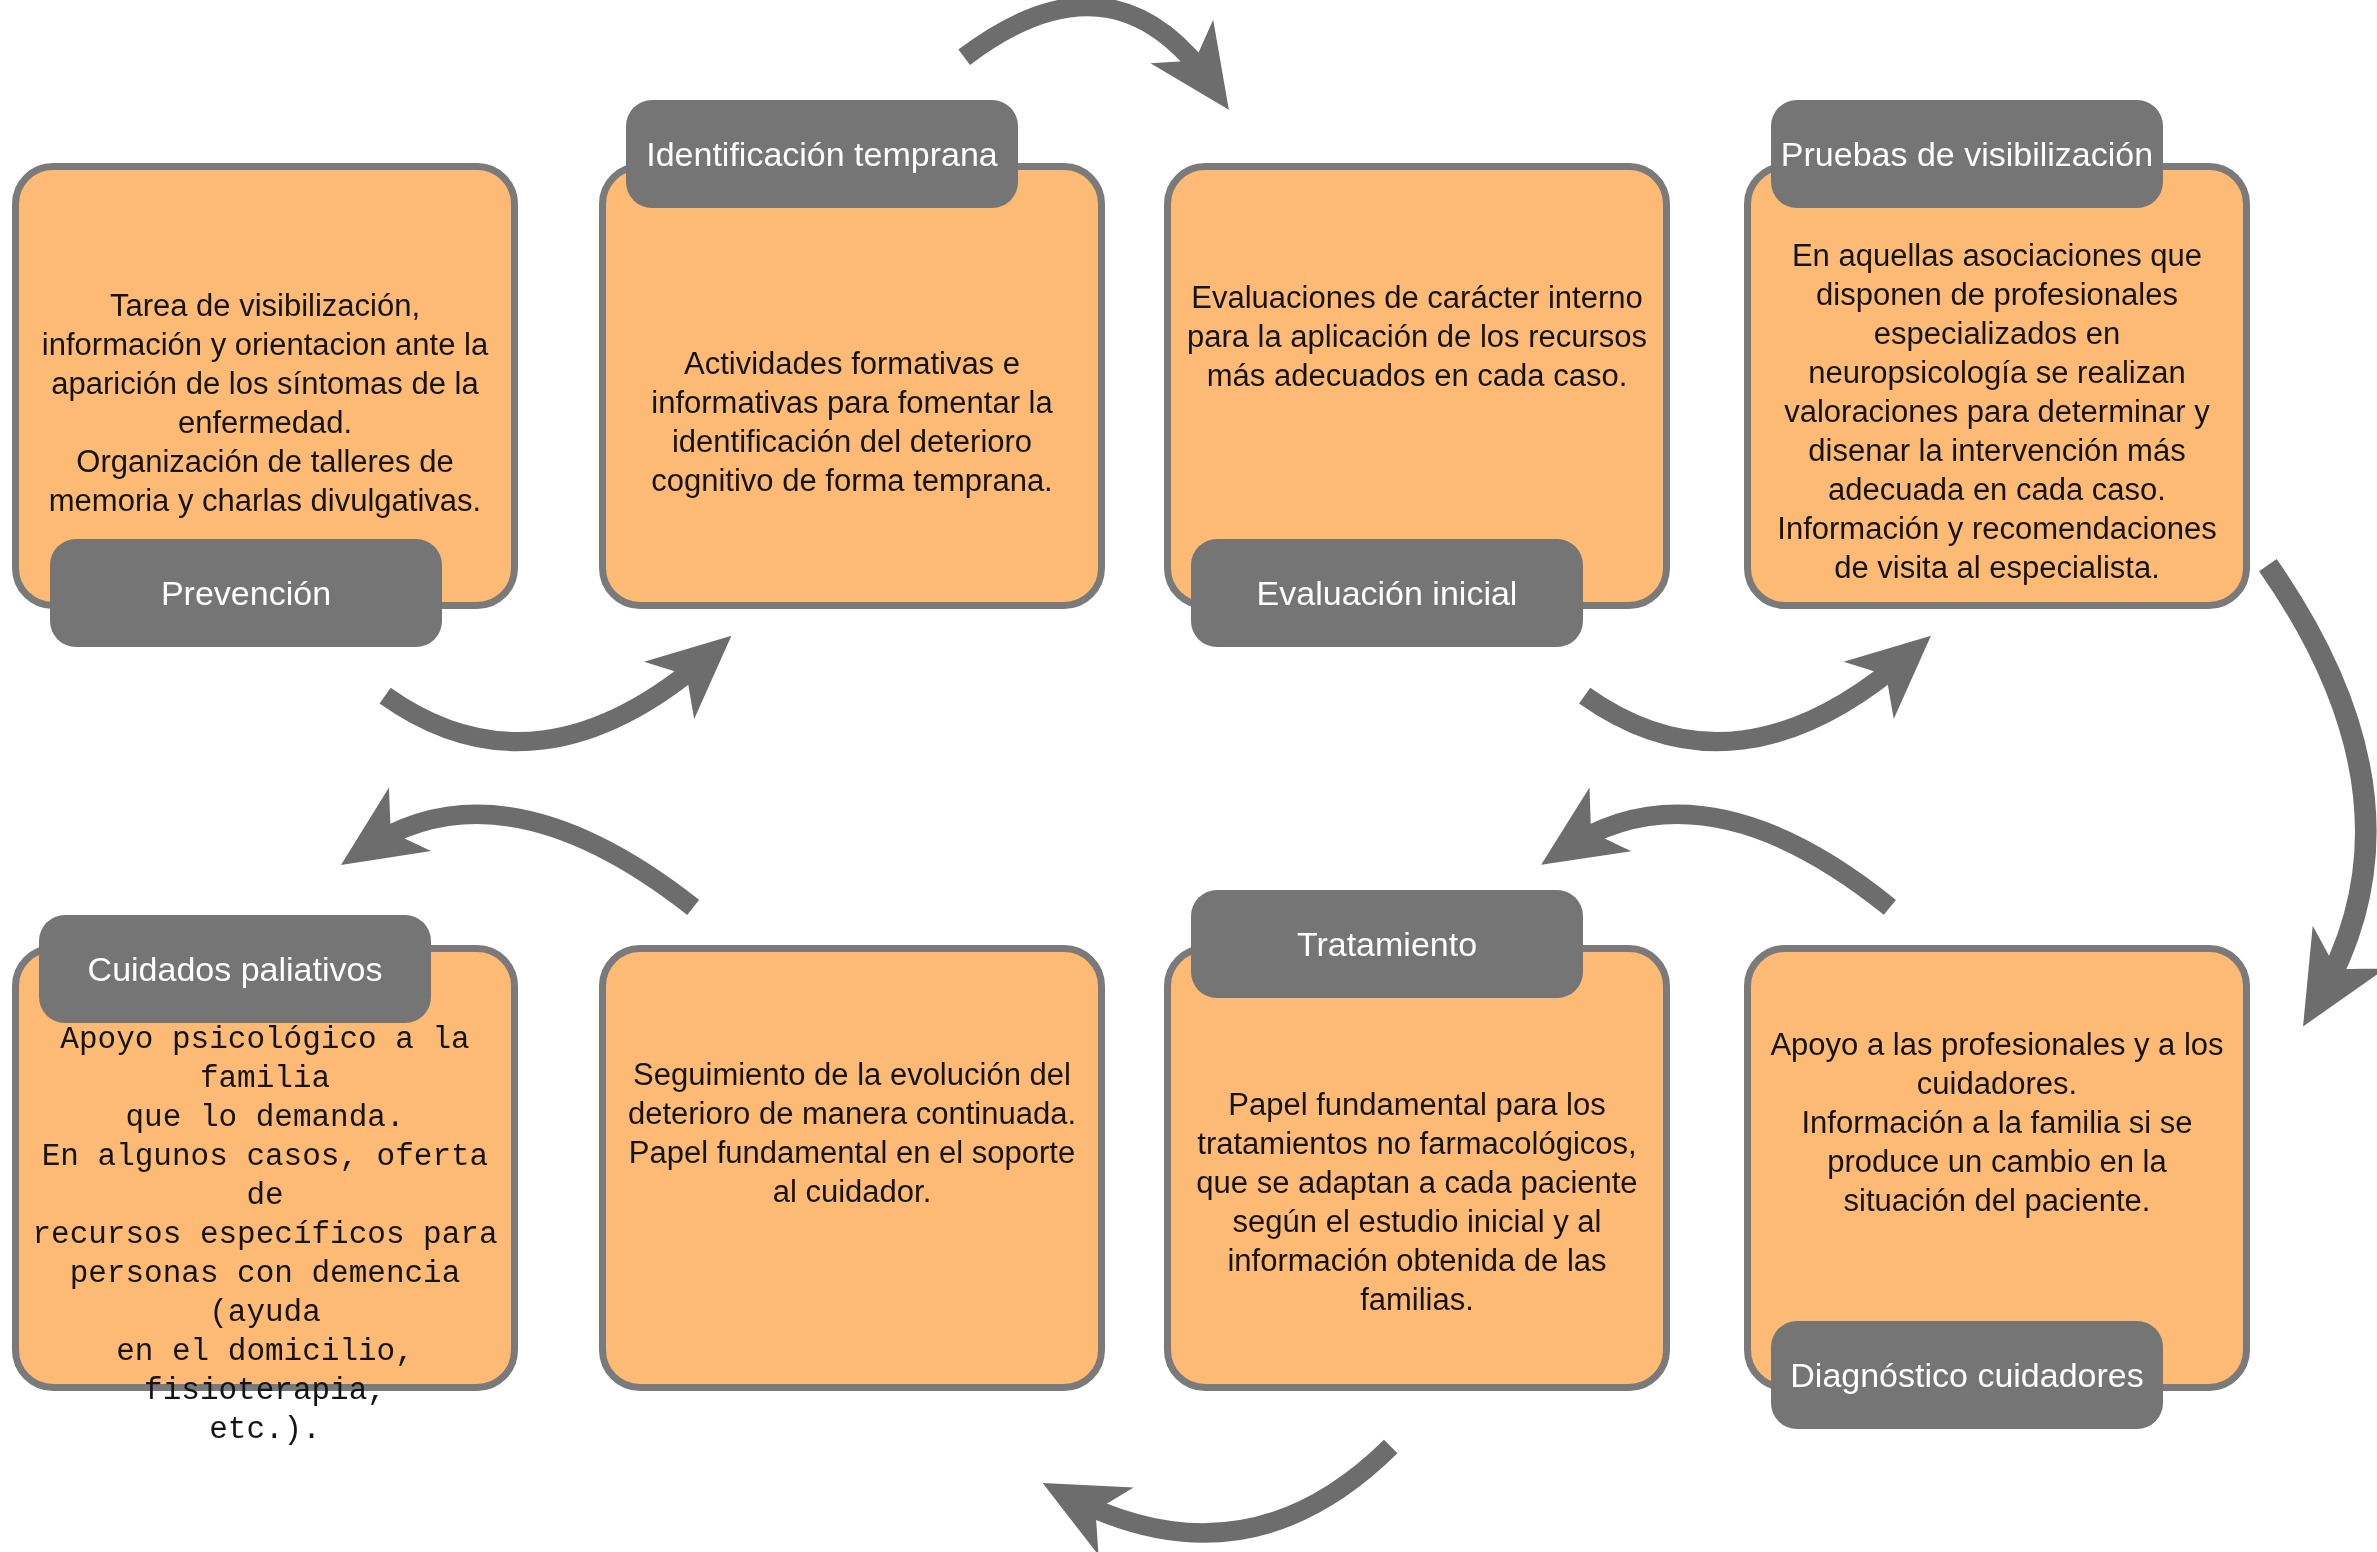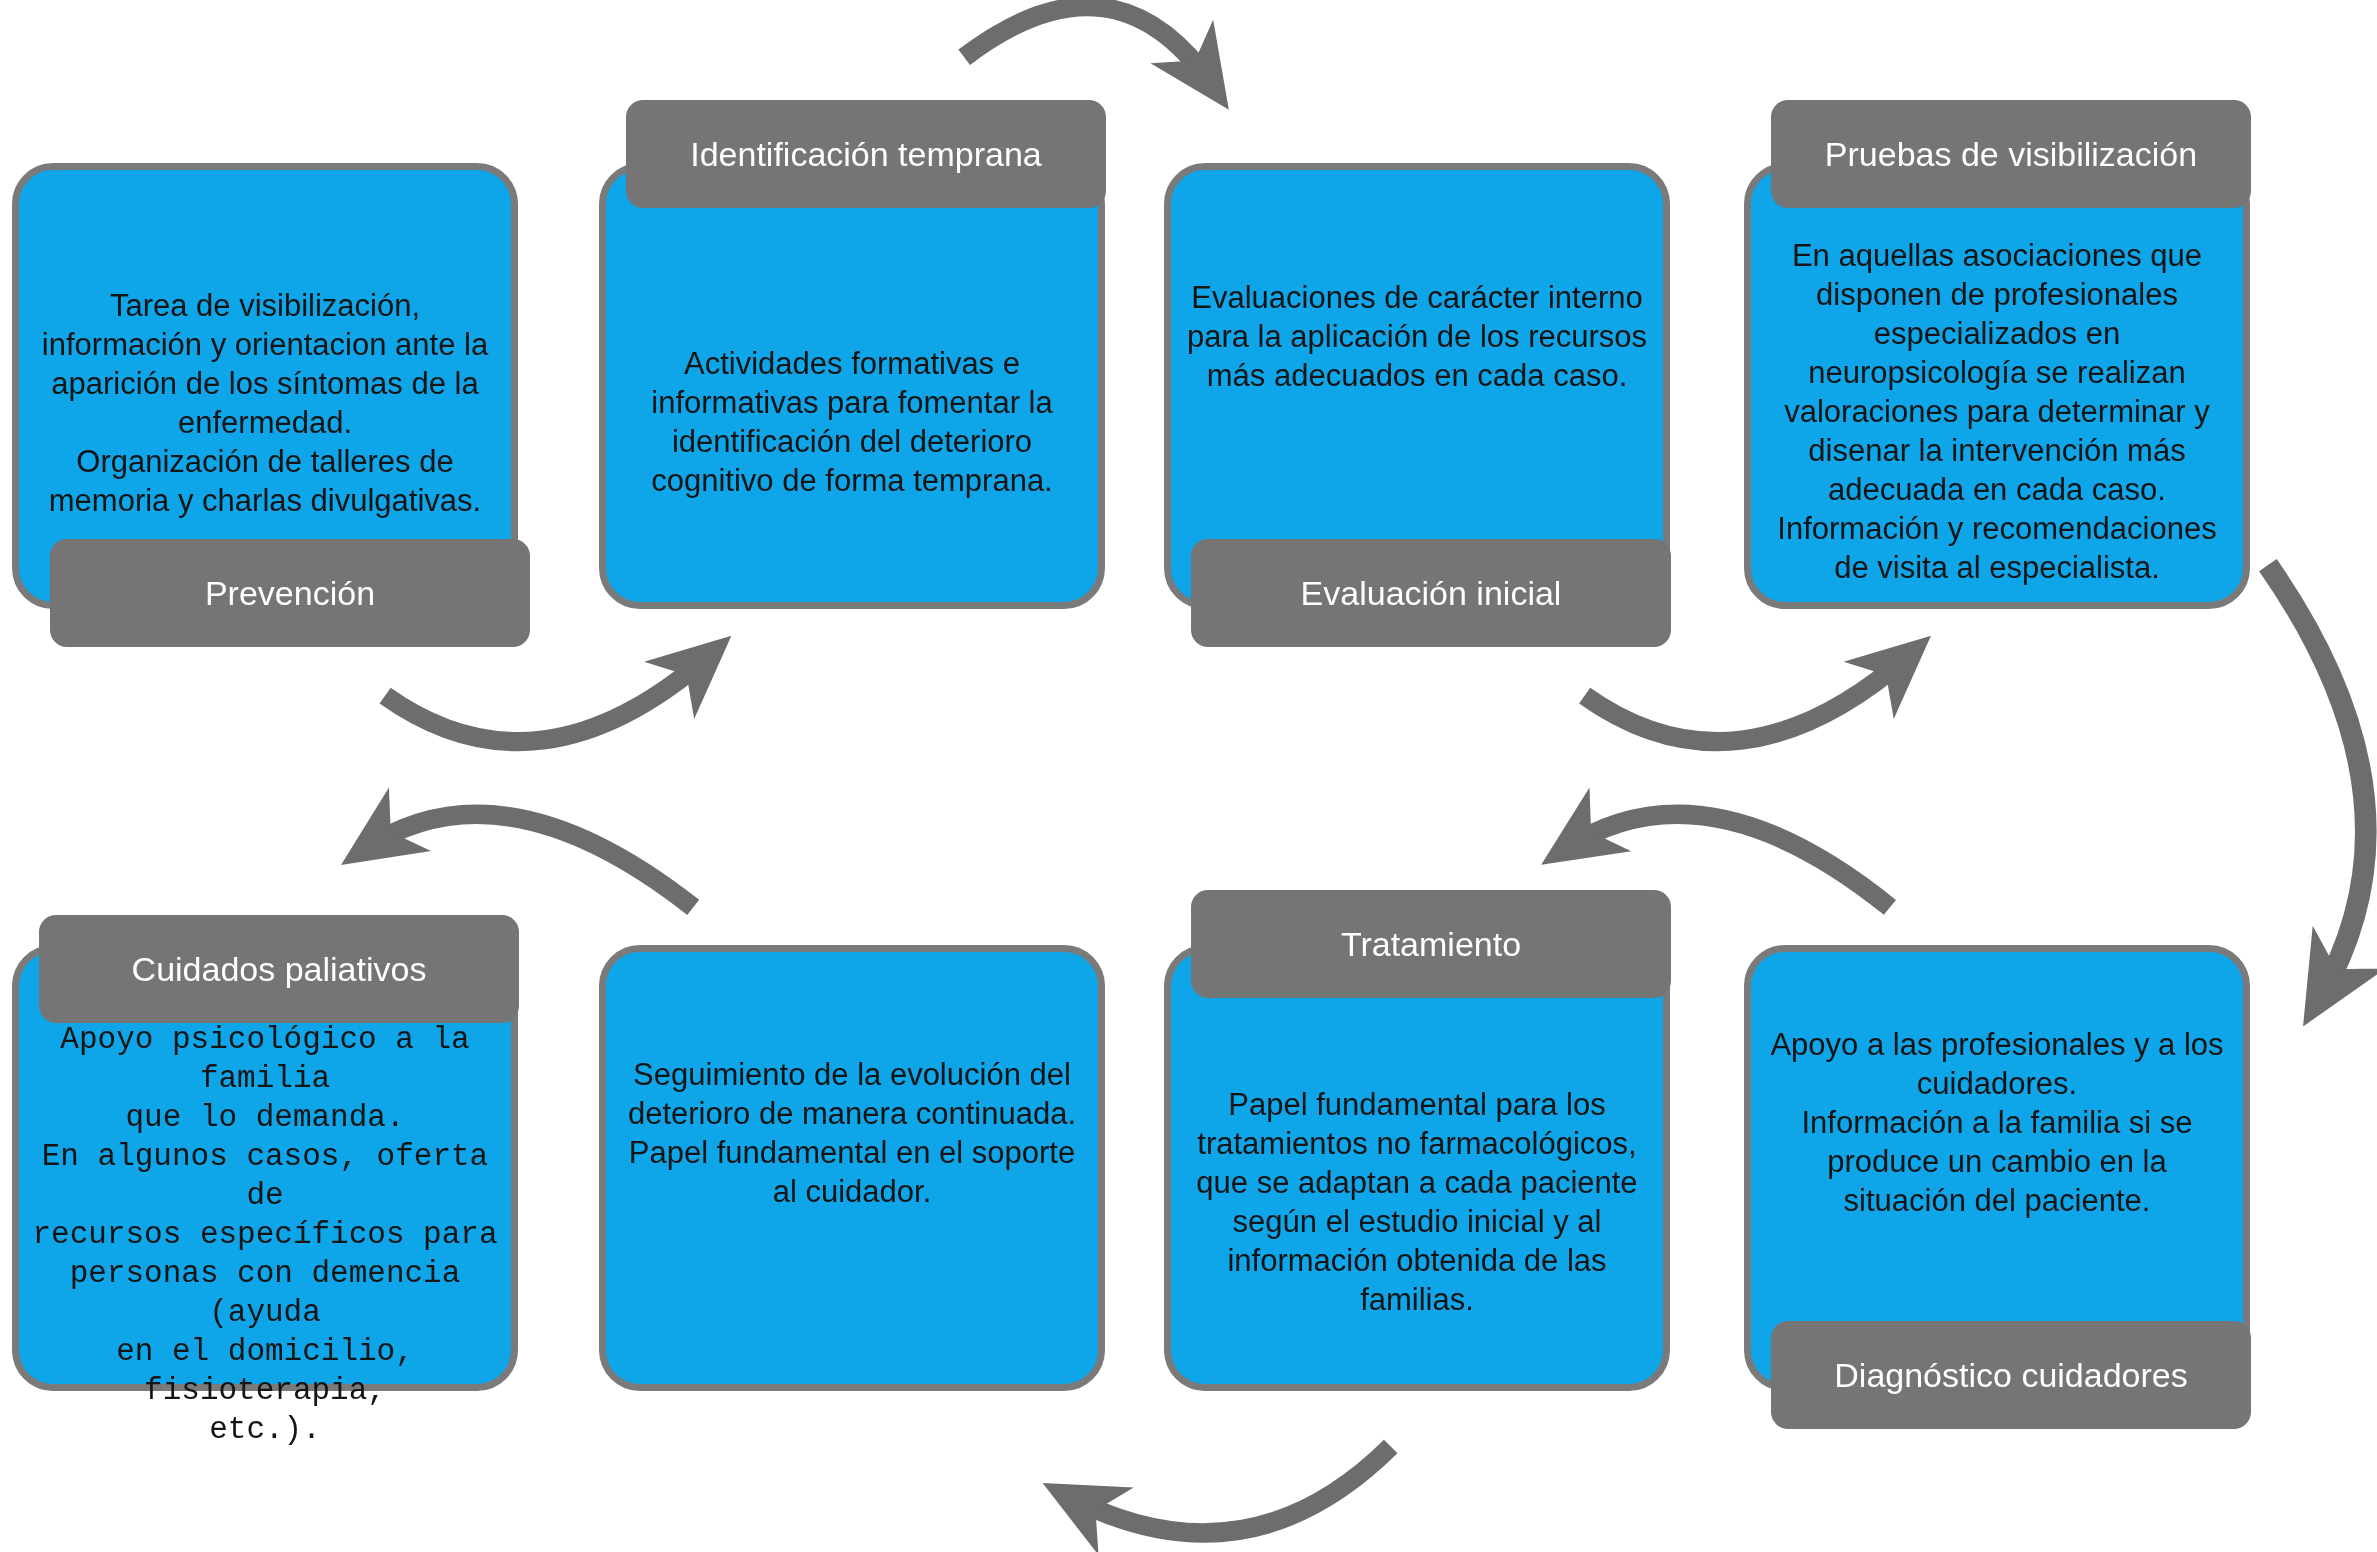--- a/index.html
+++ b/index.html
@@ -12,21 +12,21 @@
     position: relative;
     width: 2377px;
     height: 1553px;
     background: #ffffff;
     overflow: hidden;
   }
   .stage-box {
     position: absolute;
     width: 506px;
     height: 446px;
-    background: #0ea5e9;
+    background: #fdba74;
     border: 7.1px solid #7a7a7a;
     border-radius: 41px;
     box-sizing: border-box;
   }
   .stage-body {
     position: absolute;
     left: 0; top: 0;
     width: 100%; height: 100%;
     box-sizing: border-box;
     display: flex;
@@ -35,24 +35,24 @@
     text-align: center;
     white-space: pre-line;
     font-size: 31px;
     line-height: 39px;
     color: #141414;
     padding-left: 10px;
     padding-right: 10px;
   }
   .stage-tab {
     position: absolute;
-    width: 480px;
+    width: 392px;
     height: 108px;
     background: #757575;
-    border-radius: 17px;
+    border-radius: 26px;
     display: flex;
     align-items: center;
     justify-content: center;
     text-align: center;
     color: #ffffff;
     font-size: 34px;
     z-index: 3;
   }
   .arrow-layer {
     position: absolute;

